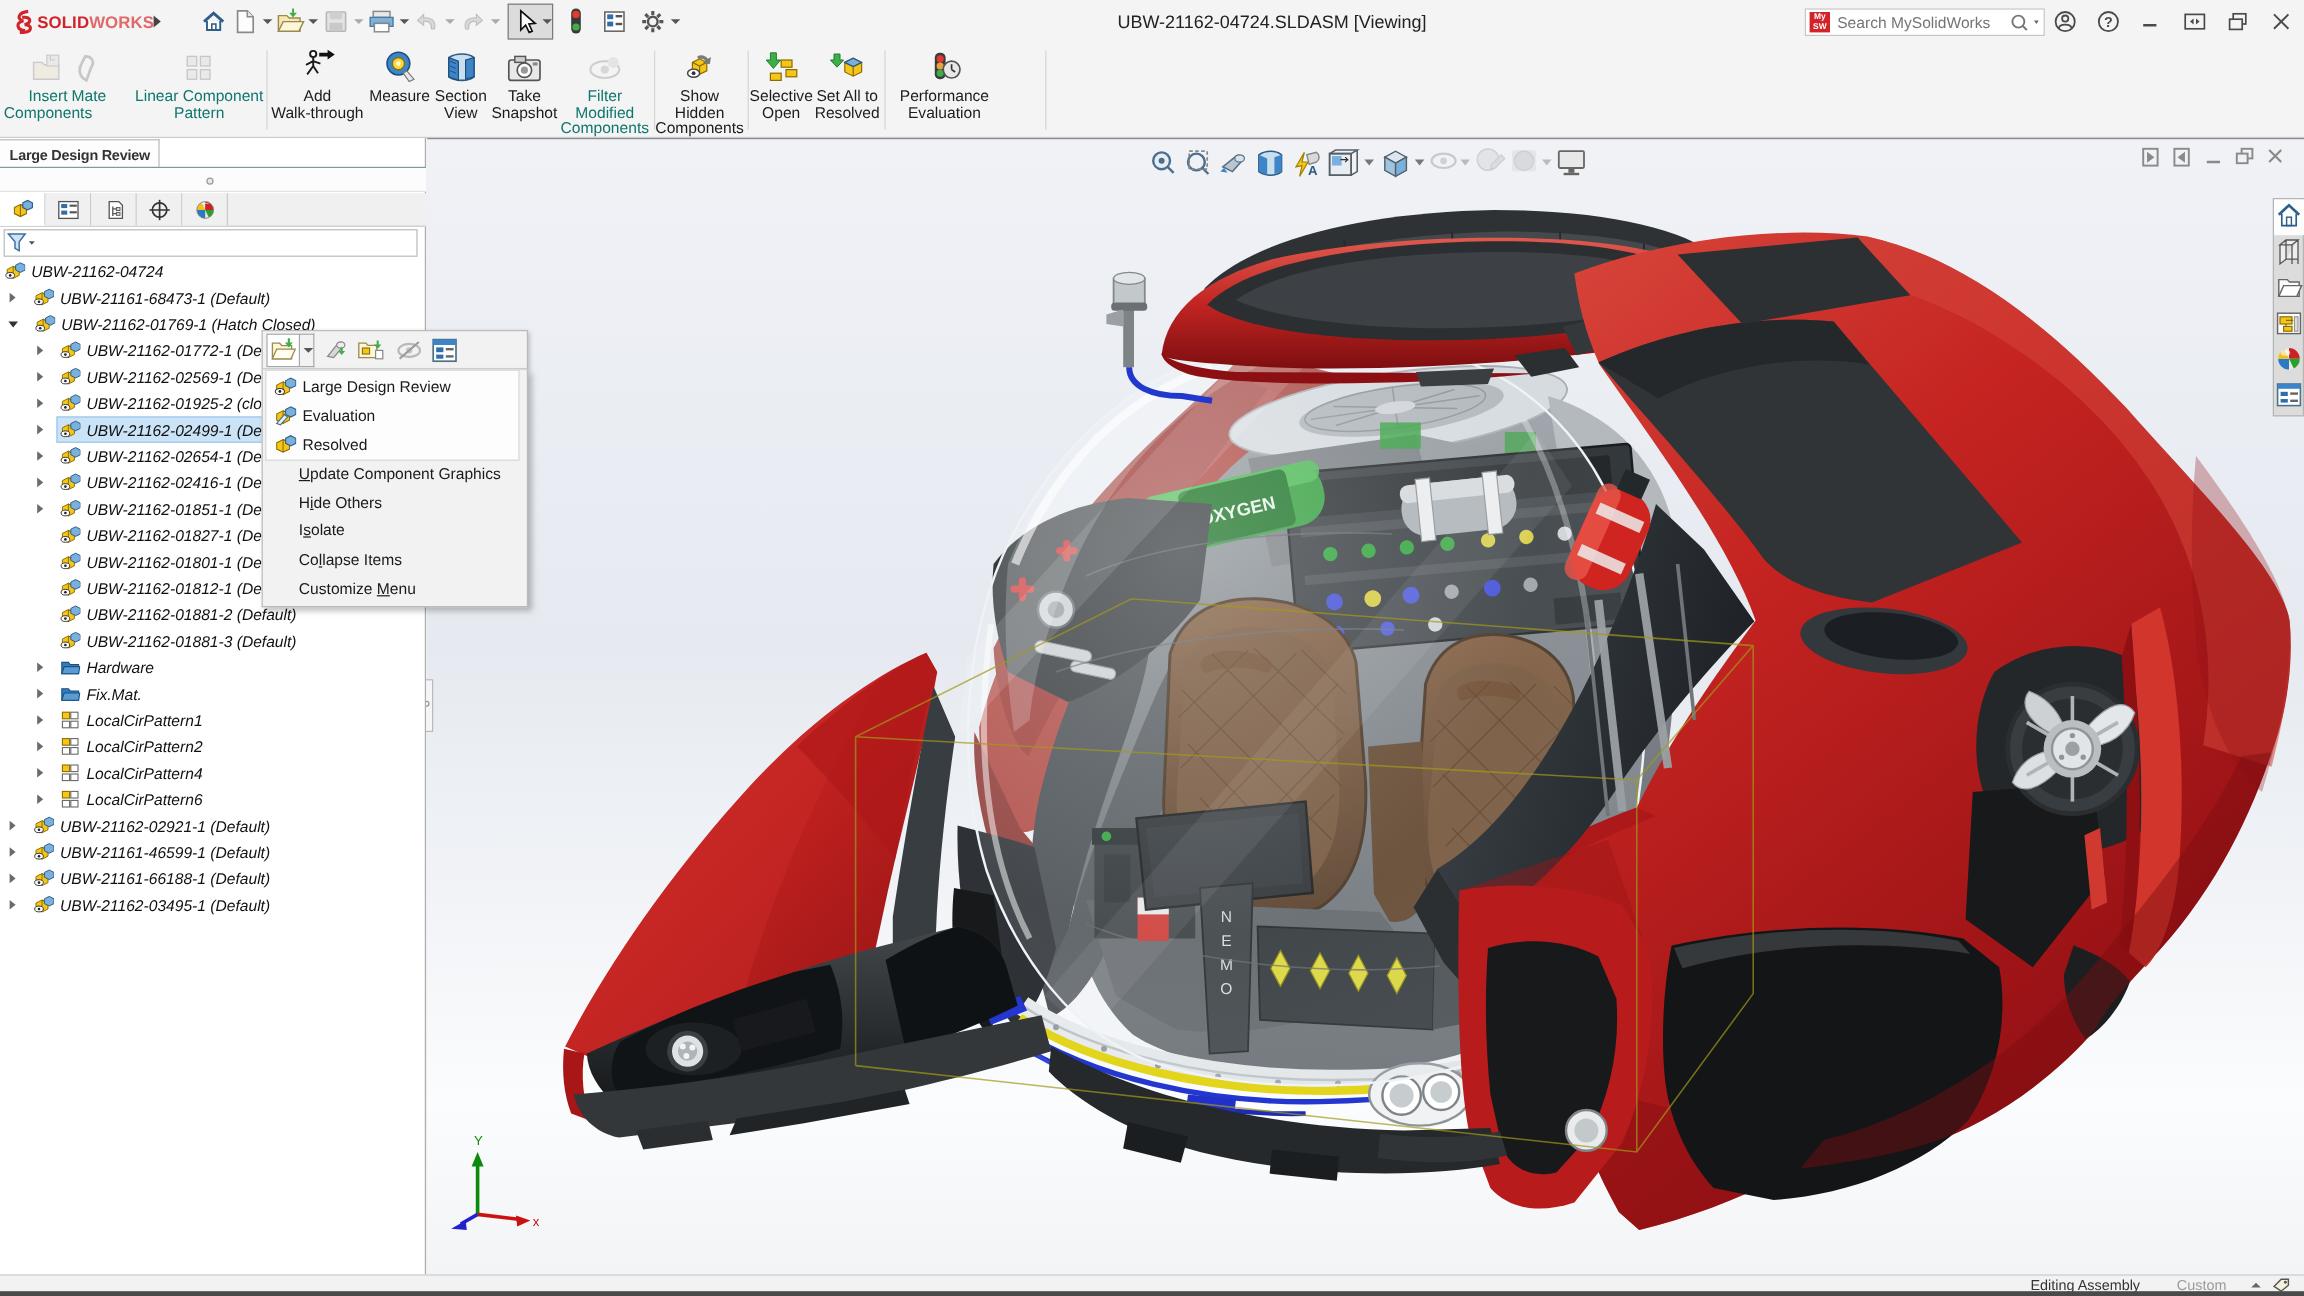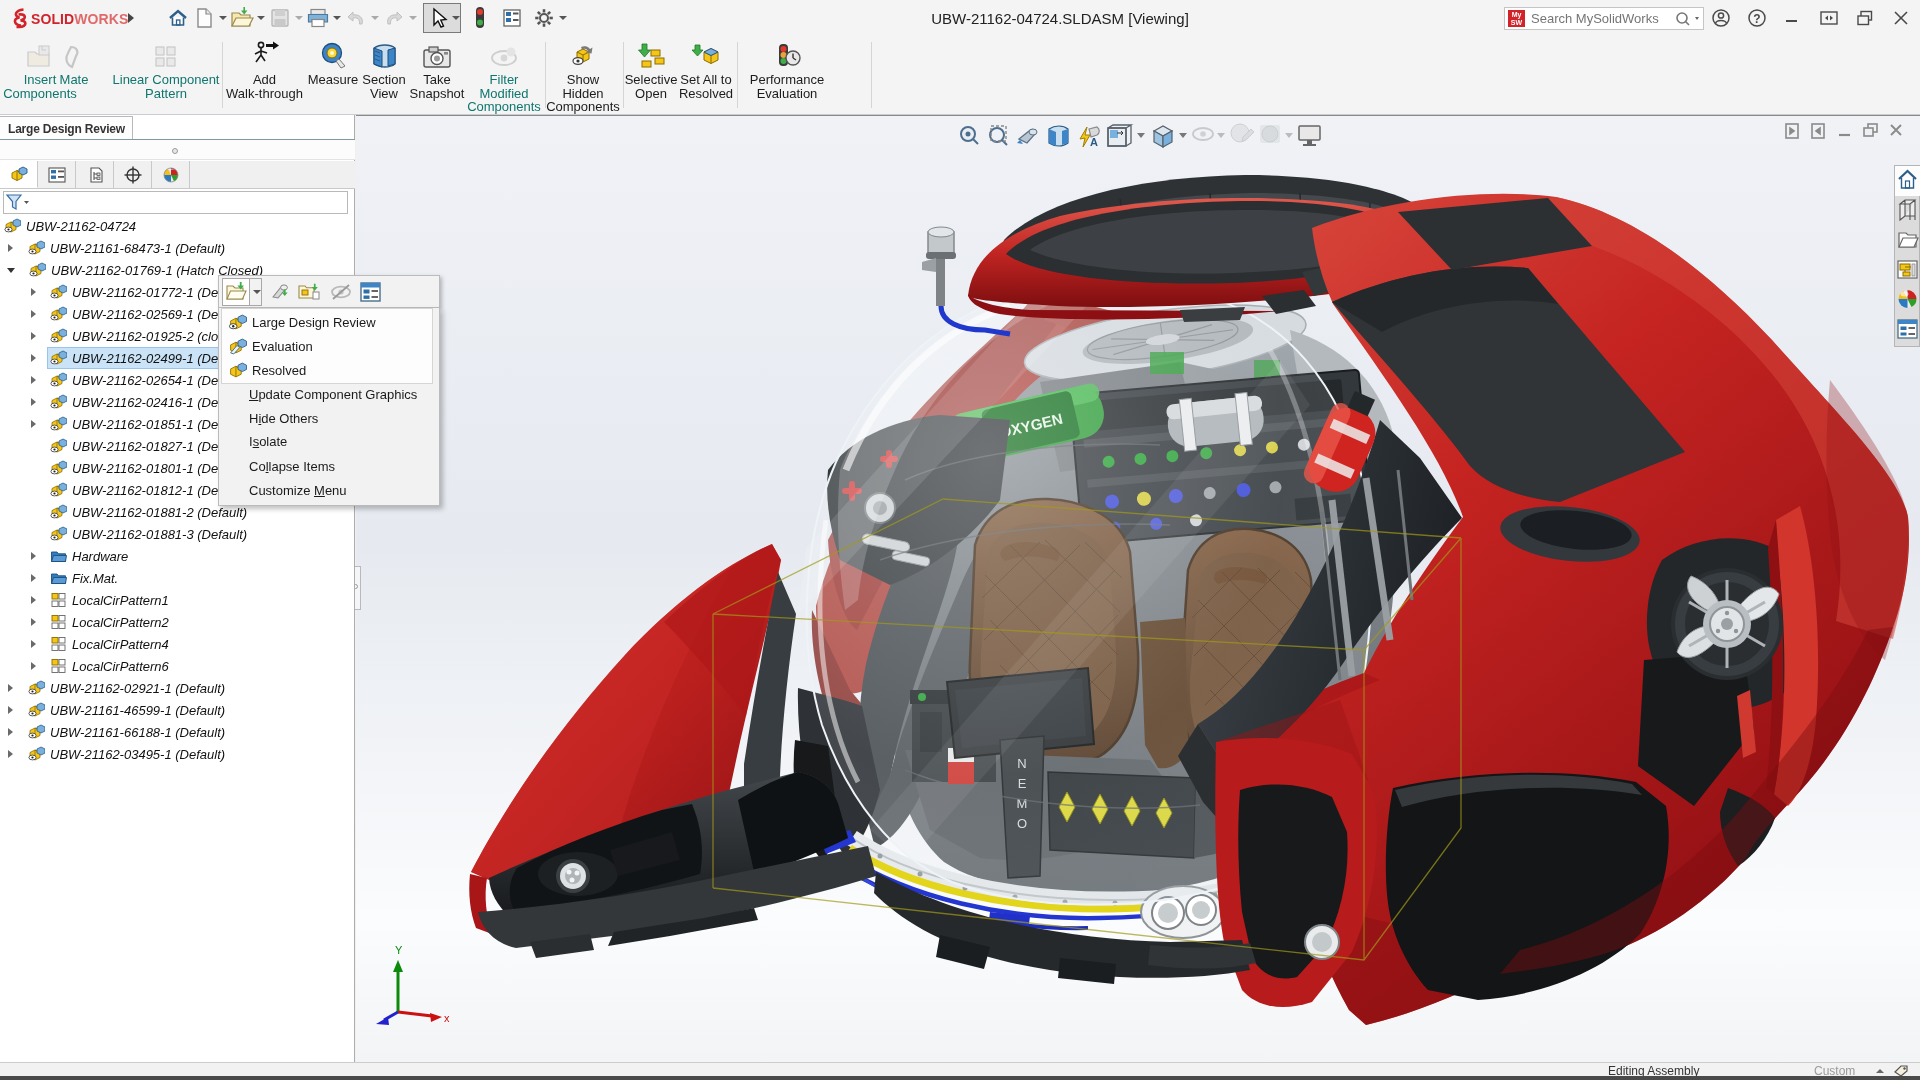--- a/index.html
+++ b/index.html
@@ -1251,21 +1251,21 @@
     <div class="cmi" style="top:55px">Resolved</div>
     <div class="cmi" style="left:30px;top:79px"><u>U</u>pdate Component Graphics</div>
     <div class="cmi" style="left:30px;top:103px">H<u>i</u>de Others</div>
     <div class="cmi" style="left:30px;top:126px">I<u>s</u>olate</div>
     <div class="cmi" style="left:30px;top:151px">Co<u>l</u>lapse Items</div>
     <div class="cmi" style="left:30px;top:175px">Customize <u>M</u>enu</div>
   </div>
 
   <div id="statusbar">
     <span style="position:absolute;left:8px;top:1px;margin-top:17px;">Open Subassemblies</span>
-    <span style="position:absolute;left:1608px;top:1px;">Editing Assembly</span>
+    <span style="position:absolute;left:1692px;top:1px;">Editing Assembly</span>
     <span style="position:absolute;left:1814px;top:1px;color:#9a9a9a;">Custom</span>
     <div style="position:absolute;left:1876px;top:6px;width:0;height:0;border-left:4px solid transparent;border-right:4px solid transparent;border-bottom:4px solid #666;"></div>
     <svg style="position:absolute;left:1893px;top:1px" width="17" height="13" viewBox="0 0 17 13">
         <path d="M2 8 L8 2 H14 V7 L8 12 Z" fill="#f5f0dc" stroke="#555" stroke-width="1.2"></path>
         <circle cx="11.5" cy="4.5" r="1.2" fill="#555"></circle>
       </svg>
   </div>
   <div id="darkstrip"></div>
 
 </div>

